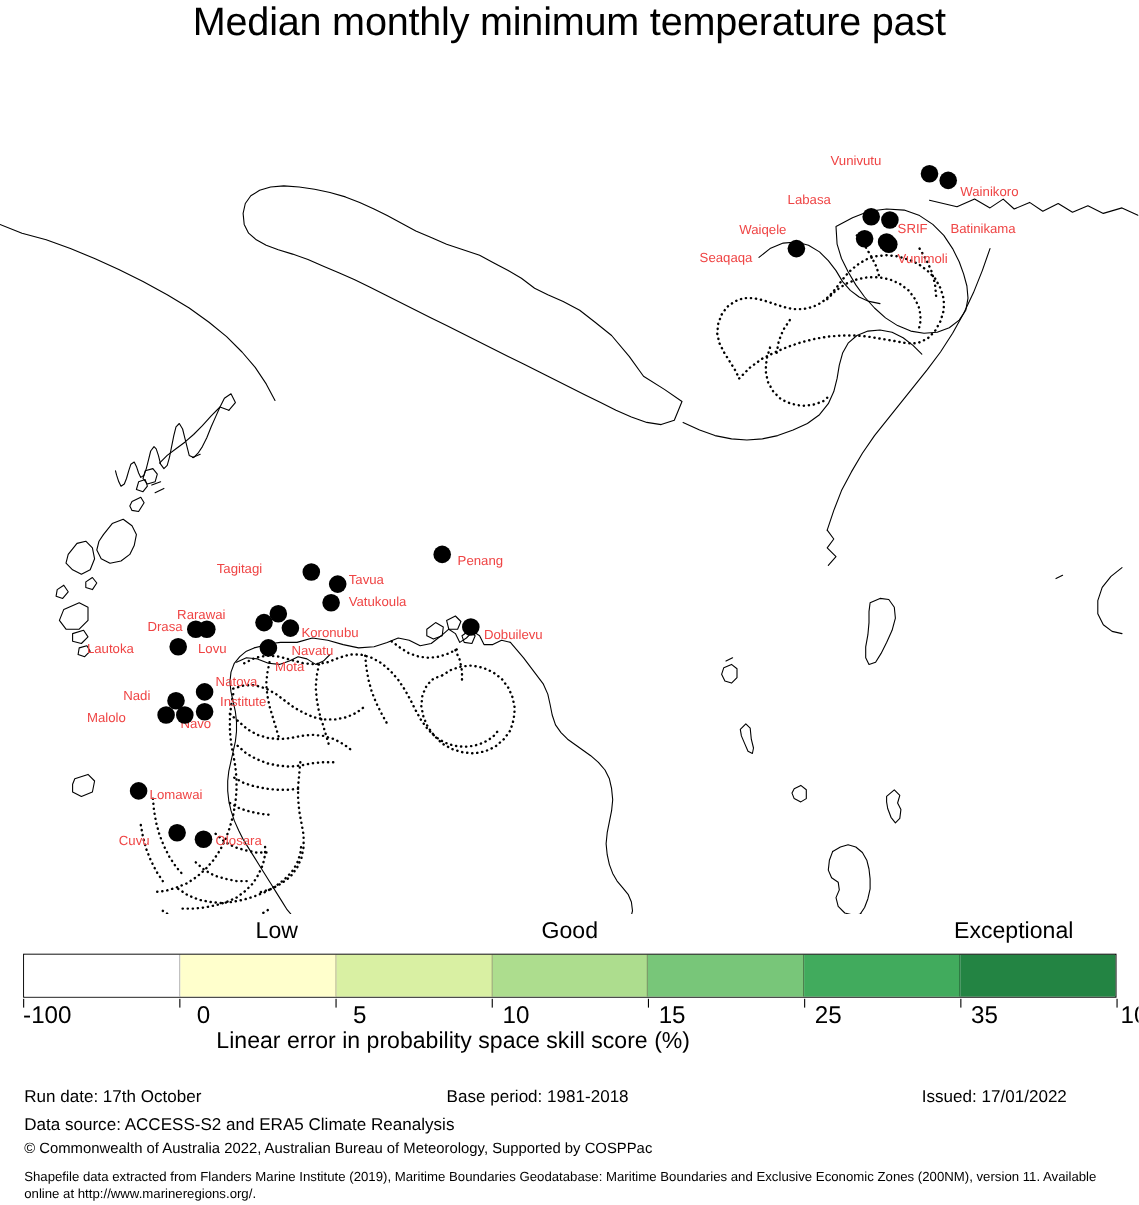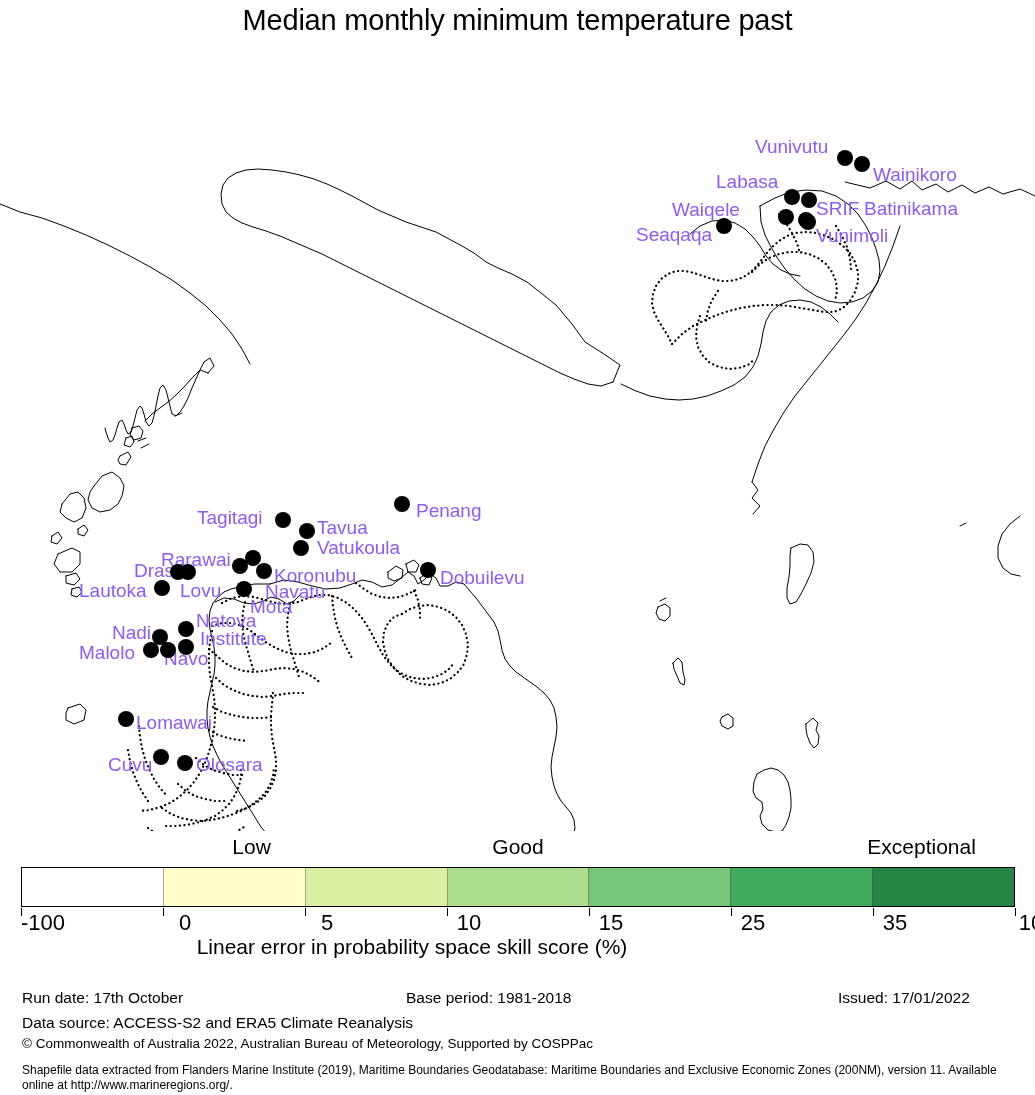--- a/index.html
+++ b/index.html
@@ -1,31 +1,31 @@
 <!DOCTYPE html>
 <html><head>
 <meta charset="utf-8">
 <style>
   html,body{margin:0;padding:0;background:#fff;}
   body{width:1035px;height:1095px;position:relative;overflow:hidden;
        font-family:"Liberation Sans",sans-serif;color:#000;}
 
   
   #title{position:absolute;left:0;top:2px;width:1035px;text-align:center;
-         font-size:29px;line-height:36px;letter-spacing:-0.2px;}
+         font-size:36px;line-height:36px;letter-spacing:-0.2px;}
   #title div{white-space:nowrap;}
 
   
   #map-area{position:absolute;left:0;top:86px;width:1035px;height:745px;}
   #map-svg{position:absolute;left:0;top:0;width:1035px;height:745px;display:block;}
 
   .station-dot{position:absolute;width:16px;height:16px;border-radius:50%;
                background:#000;transform:translate(-8px,-8px);}
-  .station-label{position:absolute;font-size:19px;line-height:17.5px;
-                 color:#8b5cf6;white-space:nowrap;text-align:right;}
+  .station-label{position:absolute;font-size:12px;line-height:17.5px;
+                 color:#ef4444;white-space:nowrap;text-align:right;}
 
   
   #cbar-area{position:absolute;left:0;top:836px;width:1035px;height:125px;}
   .cbar-cat{position:absolute;top:0px;font-size:21px;line-height:21px;
             transform:translateX(-50%);white-space:nowrap;}
   #cbar-box{position:absolute;left:21px;top:31px;width:994px;height:40px;
             border:1.2px solid #000;box-sizing:border-box;display:flex;}
   #cbar-box .seg{height:100%;}
   .cbar-tick{position:absolute;top:72px;width:1px;height:8px;background:#000;}
   .cbar-ticklabel{position:absolute;top:76px;font-size:22px;line-height:22px;

